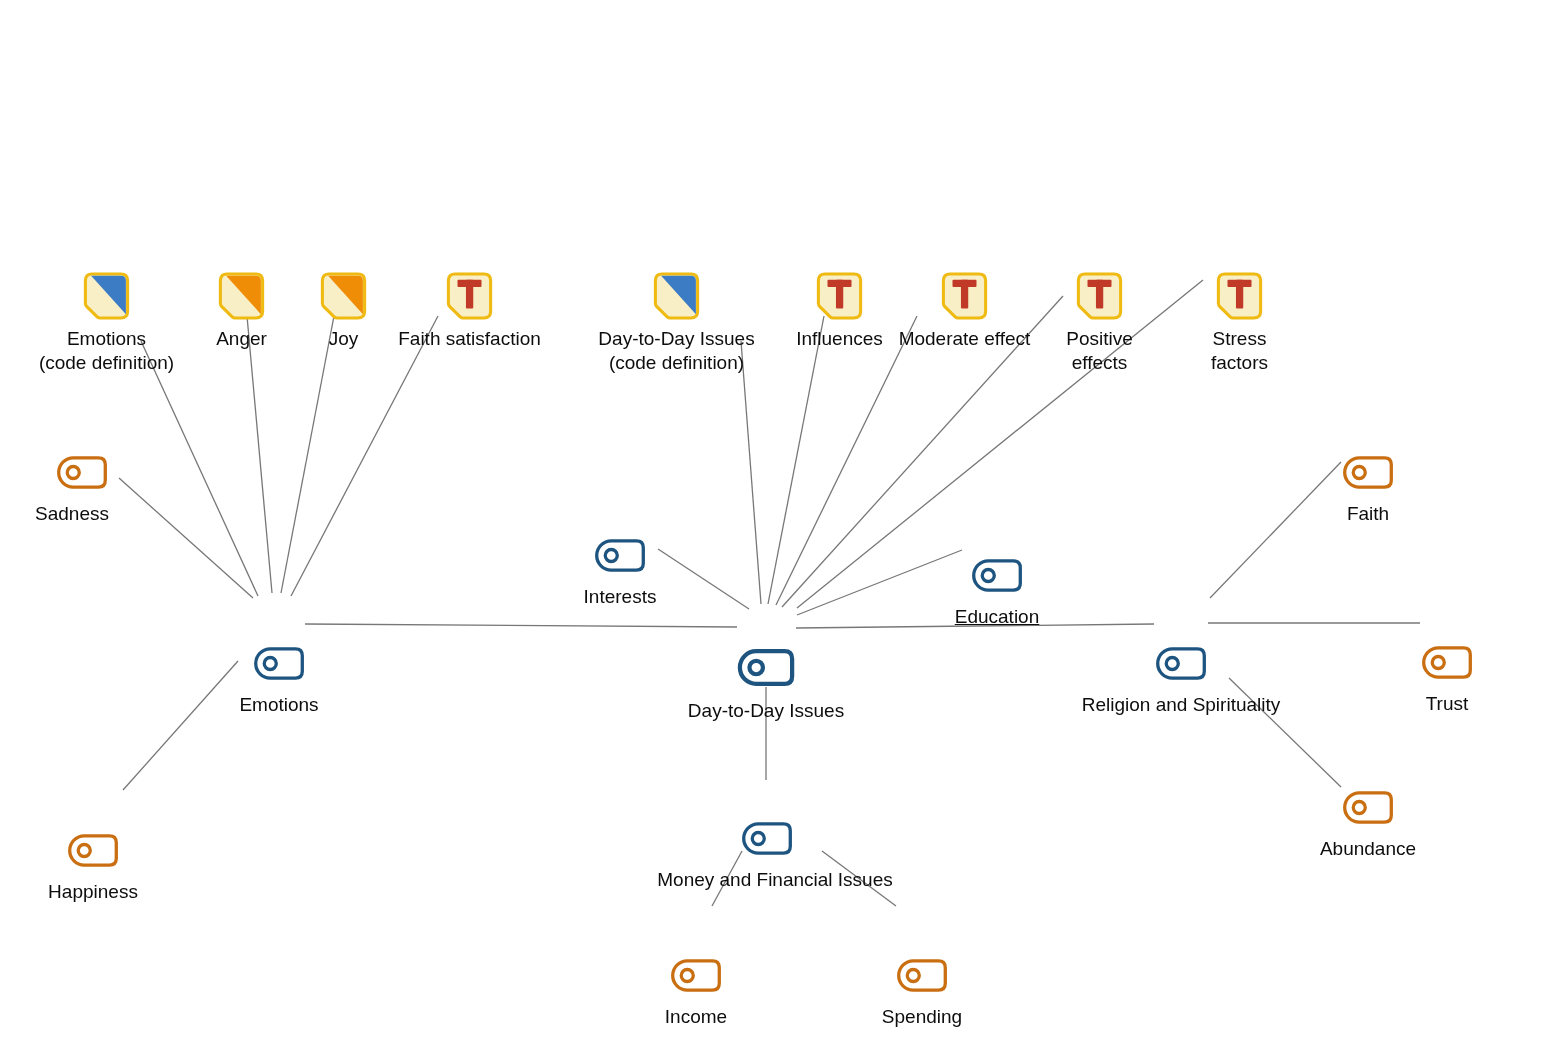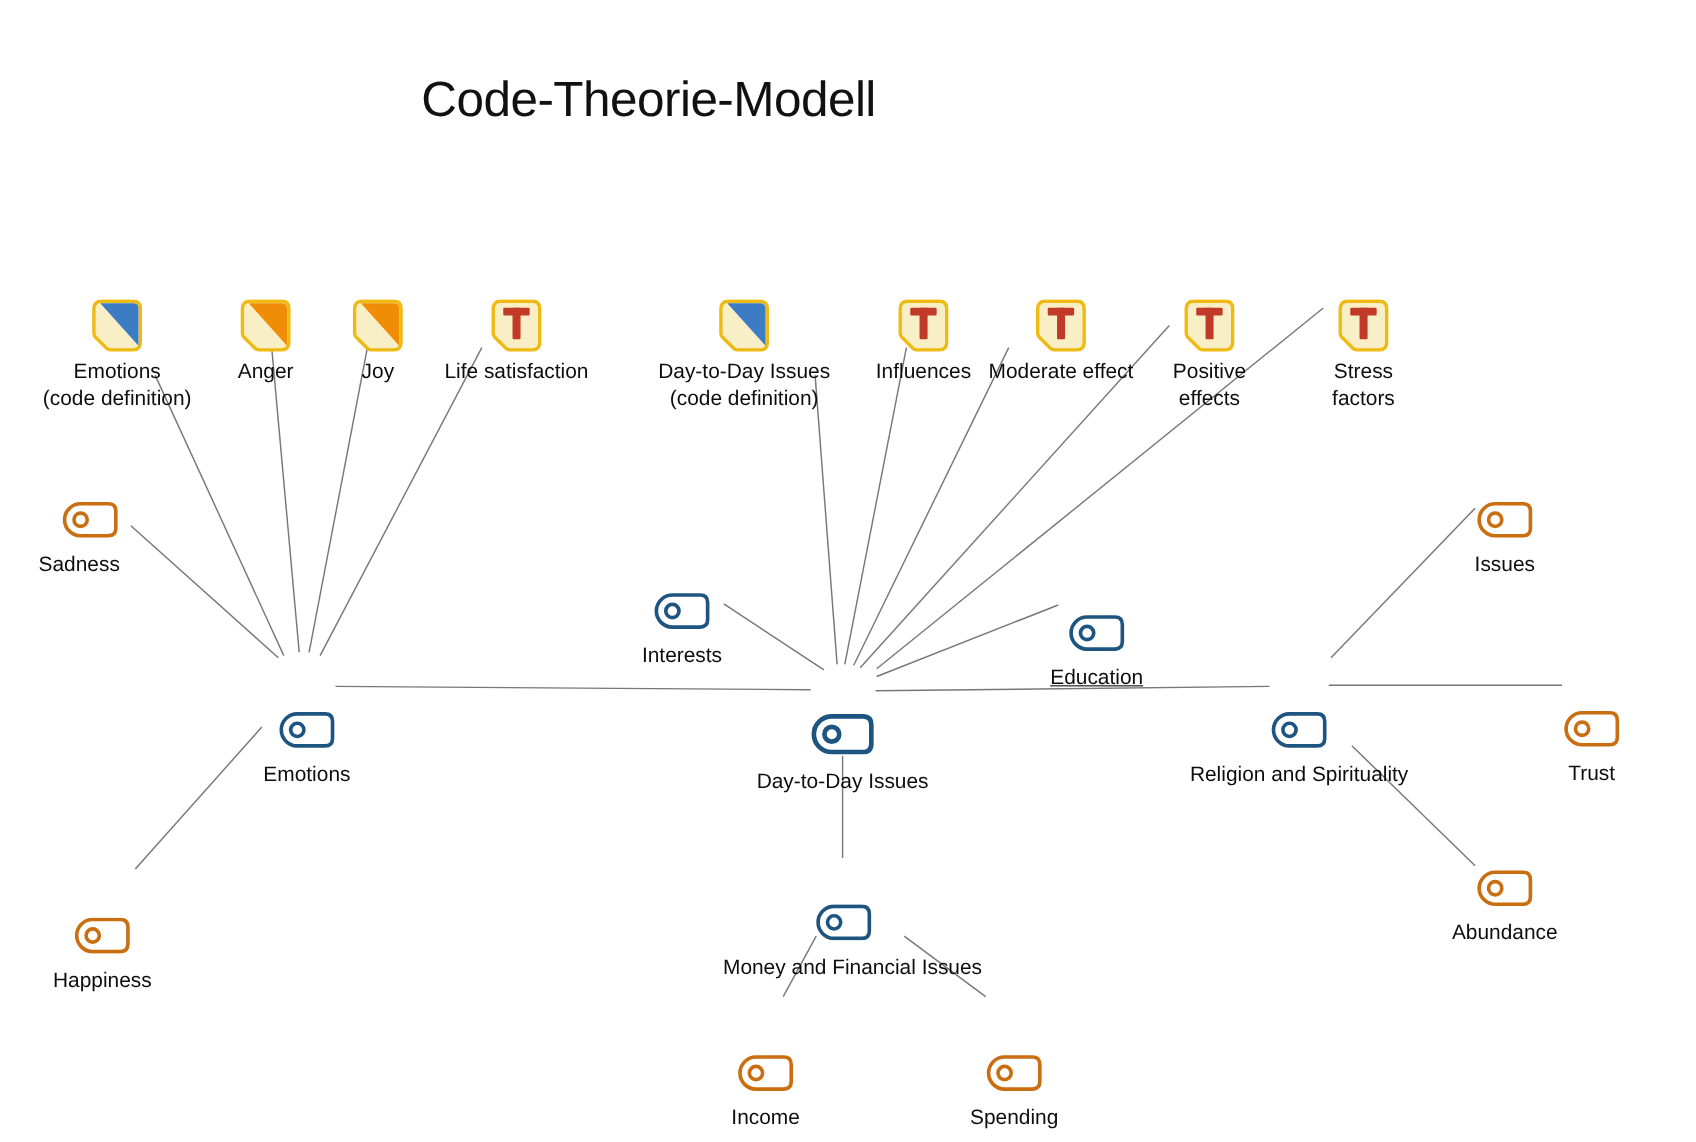--- a/index.html
+++ b/index.html
@@ -53,21 +53,20 @@
       <line x1="1203" y1="280" x2="797" y2="608" stroke="#777777" stroke-width="1.3"></line>
       <line x1="962" y1="550" x2="797" y2="615" stroke="#777777" stroke-width="1.3"></line>
       <line x1="796" y1="628" x2="1154" y2="624" stroke="#777777" stroke-width="1.3"></line>
       <line x1="766" y1="687" x2="766" y2="780" stroke="#777777" stroke-width="1.3"></line>
       <line x1="742" y1="851" x2="712" y2="906" stroke="#777777" stroke-width="1.3"></line>
       <line x1="822" y1="851" x2="896" y2="906" stroke="#777777" stroke-width="1.3"></line>
       <line x1="1210" y1="598" x2="1341" y2="462" stroke="#777777" stroke-width="1.3"></line>
       <line x1="1208" y1="623" x2="1420" y2="623" stroke="#777777" stroke-width="1.3"></line>
       <line x1="1229" y1="678" x2="1341" y2="787" stroke="#777777" stroke-width="1.3"></line>
     </svg>
-  <div id="diagram-title">Code-Theorie-Modell</div>
 
 <div class="memo-node" style="left: 83px; top: 232px;"><svg width="47" height="48" viewBox="0 0 48 50" xmlns="http://www.w3.org/2000/svg">
         <path d="M9 2 H39 Q46 2 46 9 V41 Q46 48 39 48 H17.5 Q15.5 48 14 46.5 L3.5 36 Q2 34.5 2 32.5 V9 Q2 2 9 2 Z" fill="#F9EFC6" stroke="#EFBA12" stroke-width="3.2" stroke-linejoin="round"></path>
         <path d="M8 3.8 H39 Q44.2 3.8 44.2 9 V44 Z" fill="#3B7CC4"></path>
       </svg><div class="memo-label" style="left:23.5px; top:55px;">
         <div class="memo-line">Emotions</div>
         <div class="memo-line">(code definition)</div>
       </div></div>
     <div class="memo-node" style="left: 218px; top: 232px;"><svg width="47" height="48" viewBox="0 0 48 50" xmlns="http://www.w3.org/2000/svg">
         <path d="M9 2 H39 Q46 2 46 9 V41 Q46 48 39 48 H17.5 Q15.5 48 14 46.5 L3.5 36 Q2 34.5 2 32.5 V9 Q2 2 9 2 Z" fill="#F9EFC6" stroke="#EFBA12" stroke-width="3.2" stroke-linejoin="round"></path>
@@ -81,21 +80,21 @@
       </svg><div class="memo-label" style="left:23.5px; top:55px;">
         <div class="memo-line">Joy</div>
       </div></div>
     <div class="memo-node" style="left: 446px; top: 232px;"><svg width="47" height="48" viewBox="0 0 48 50" xmlns="http://www.w3.org/2000/svg">
         <path d="M9 2 H39 Q46 2 46 9 V41 Q46 48 39 48 H17.5 Q15.5 48 14 46.5 L3.5 36 Q2 34.5 2 32.5 V9 Q2 2 9 2 Z" fill="#F9EFC6" stroke="#EFBA12" stroke-width="3.2" stroke-linejoin="round"></path>
         <g>
           <rect x="11.5" y="8" width="25" height="7.5" rx="1" fill="#C13A28"></rect>
           <rect x="20.3" y="8" width="7.6" height="30" rx="1" fill="#C13A28"></rect>
         </g>
       </svg><div class="memo-label" style="left:23.5px; top:55px;">
-        <div class="memo-line">Life satisfaction</div>
+        <div class="memo-line">Faith satisfaction</div>
       </div></div>
     <div class="memo-node" style="left: 653px; top: 232px;"><svg width="47" height="48" viewBox="0 0 48 50" xmlns="http://www.w3.org/2000/svg">
         <path d="M9 2 H39 Q46 2 46 9 V41 Q46 48 39 48 H17.5 Q15.5 48 14 46.5 L3.5 36 Q2 34.5 2 32.5 V9 Q2 2 9 2 Z" fill="#F9EFC6" stroke="#EFBA12" stroke-width="3.2" stroke-linejoin="round"></path>
         <path d="M8 3.8 H39 Q44.2 3.8 44.2 9 V44 Z" fill="#3B7CC4"></path>
       </svg><div class="memo-label" style="left:23.5px; top:55px;">
         <div class="memo-line">Day-to-Day Issues</div>
         <div class="memo-line">(code definition)</div>
       </div></div>
     <div class="memo-node" style="left: 816px; top: 232px;"><svg width="47" height="48" viewBox="0 0 48 50" xmlns="http://www.w3.org/2000/svg">
         <path d="M9 2 H39 Q46 2 46 9 V41 Q46 48 39 48 H17.5 Q15.5 48 14 46.5 L3.5 36 Q2 34.5 2 32.5 V9 Q2 2 9 2 Z" fill="#F9EFC6" stroke="#EFBA12" stroke-width="3.2" stroke-linejoin="round"></path>
@@ -171,21 +170,21 @@
         <path d="M17 2 H43 Q50 2 50 9 V25 Q50 32 43 32 H17 A15 15 0 0 1 17 2 Z" fill="#ffffff" stroke="#C96F12" stroke-width="3.4"></path>
         <circle cx="17" cy="17" r="6.2" fill="#ffffff" stroke="#C96F12" stroke-width="3.4"></circle>
       </svg><div class="code-label" style="left:26px; top:46px;">Spending</div></div>
     <div class="code-node" style="left: 1155px; top: 607px;"><svg width="52" height="33" viewBox="0 0 52 34" xmlns="http://www.w3.org/2000/svg">
         <path d="M17 2 H43 Q50 2 50 9 V25 Q50 32 43 32 H17 A15 15 0 0 1 17 2 Z" fill="#ffffff" stroke="#1E5480" stroke-width="3.4"></path>
         <circle cx="17" cy="17" r="6.2" fill="#ffffff" stroke="#1E5480" stroke-width="3.4"></circle>
       </svg><div class="code-label" style="left:26px; top:46px;">Religion and Spirituality</div></div>
     <div class="code-node" style="left: 1342px; top: 416px;"><svg width="52" height="33" viewBox="0 0 52 34" xmlns="http://www.w3.org/2000/svg">
         <path d="M17 2 H43 Q50 2 50 9 V25 Q50 32 43 32 H17 A15 15 0 0 1 17 2 Z" fill="#ffffff" stroke="#C96F12" stroke-width="3.4"></path>
         <circle cx="17" cy="17" r="6.2" fill="#ffffff" stroke="#C96F12" stroke-width="3.4"></circle>
-      </svg><div class="code-label" style="left:26px; top:46px;">Issues</div></div>
+      </svg><div class="code-label" style="left:26px; top:46px;">Faith</div></div>
     <div class="code-node" style="left: 1421px; top: 606px;"><svg width="52" height="33" viewBox="0 0 52 34" xmlns="http://www.w3.org/2000/svg">
         <path d="M17 2 H43 Q50 2 50 9 V25 Q50 32 43 32 H17 A15 15 0 0 1 17 2 Z" fill="#ffffff" stroke="#C96F12" stroke-width="3.4"></path>
         <circle cx="17" cy="17" r="6.2" fill="#ffffff" stroke="#C96F12" stroke-width="3.4"></circle>
       </svg><div class="code-label" style="left:26px; top:46px;">Trust</div></div>
     <div class="code-node" style="left: 1342px; top: 751px;"><svg width="52" height="33" viewBox="0 0 52 34" xmlns="http://www.w3.org/2000/svg">
         <path d="M17 2 H43 Q50 2 50 9 V25 Q50 32 43 32 H17 A15 15 0 0 1 17 2 Z" fill="#ffffff" stroke="#C96F12" stroke-width="3.4"></path>
         <circle cx="17" cy="17" r="6.2" fill="#ffffff" stroke="#C96F12" stroke-width="3.4"></circle>
       </svg><div class="code-label" style="left:26px; top:46px;">Abundance</div></div>
   </div>
 

